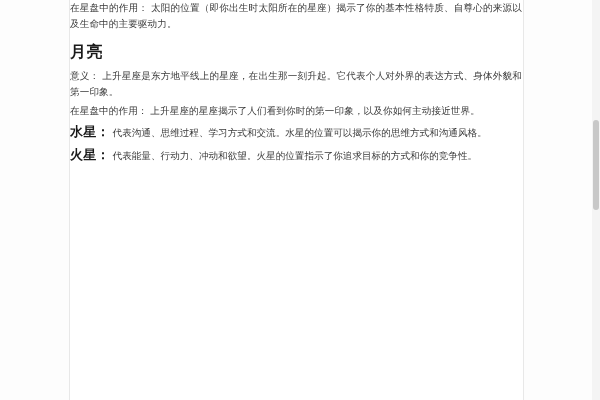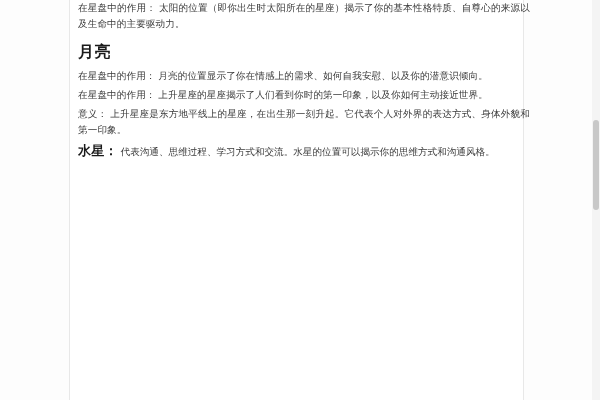--- a/index.html
+++ b/index.html
@@ -15,21 +15,21 @@
   }
   .page {
     position: relative;
     width: 600px;
     height: 400px;
     background: #ffffff;
     box-sizing: border-box;
   }
   .doc-body {
     position: absolute;
-    left: 78px;
+    left: 70px;
     top: 0;
     width: 452px;
     height: 320px;
     overflow: hidden;
   }
   .left-rule {
     position: absolute;
     left: 69px;
     top: 0;
     width: 1px;
@@ -120,31 +120,33 @@
   <div class="gutter-left"></div>
   <div class="gutter-right"></div>
   <div class="left-rule"></div>
   <div class="right-rule"></div>
 
   <div class="doc-body">
 
     <p class="para">在星盘中的作用： 太阳的位置（即你出生时太阳所在的星座）揭示了你的基本性格特质、自尊心的来源以及生命中的主要驱动力。</p>
 
     <h2 class="heading">月亮</h2>
-    <p class="para">在星盘中的作用： 月亮的位置显示了你在情感上的需求、如何自我安慰、以及你的潜意识倾向。</p>
 
+    <p class="para">意义： 上升星座是东方地平线上的星座，在出生那一刻升起。它代表个人对外界的表达方式、身体外貌和第一印象。</p>
     <p class="para">在星盘中的作用： 上升星座的星座揭示了人们看到你时的第一印象，以及你如何主动接近世界。</p>
-    <p class="para">意义： 上升星座是东方地平线上的星座，在出生那一刻升起。它代表个人对外界的表达方式、身体外貌和第一印象。</p>
 
 
     <div class="planet-block">
       <p class="planet-para"><span class="planet-name">水星：</span><span class="planet-text"> 代表沟通、思维过程、学习方式和交流。水星的位置可以揭示你的思维方式和沟通风格。</span></p>
     </div>
 
 
+    <div class="planet-block">
+      <p class="planet-para"><span class="planet-name">火星：</span><span class="planet-text"> 代表能量、行动力、冲动和欲望。火星的位置指示了你追求目标的方式和你的竞争性。</span></p>
+    </div>
 
   </div>
 
   <div class="scrollbar-track">
     <div class="scrollbar-thumb"></div>
   </div>
 
 </div>
 
 </body></html>

